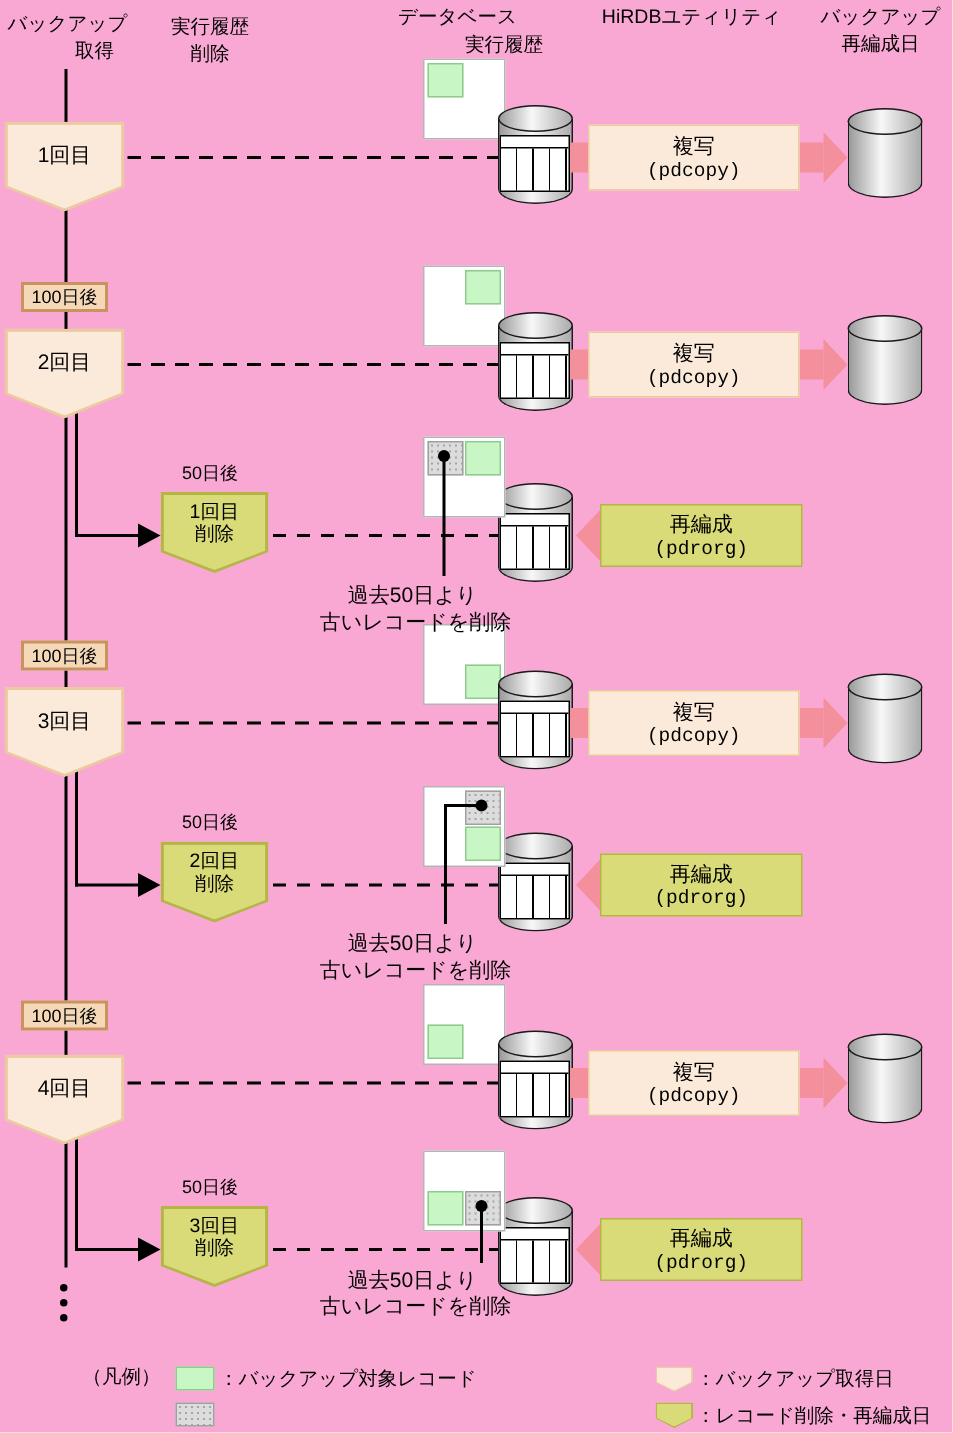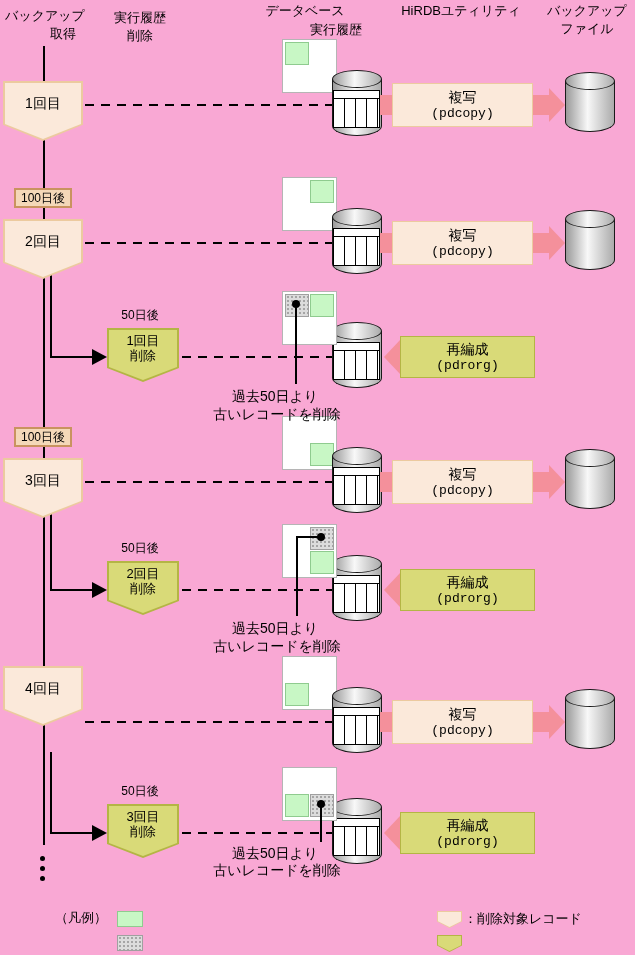--- a/index.html
+++ b/index.html
@@ -67,21 +67,21 @@
 <div id="canvas">
 
   <div class="txt ctr" style="left:2px;top:8px;width:86px;">バックアップ</div>
   <div class="txt ctr" style="left:20px;top:26px;width:86px;">取得</div>
   <div class="txt ctr" style="left:104px;top:10px;width:72px;">実行履歴</div>
   <div class="txt ctr" style="left:104px;top:28px;width:72px;">削除</div>
   <div class="txt ctr" style="left:255px;top:3px;width:100px;">データベース</div>
   <div class="txt ctr" style="left:300px;top:22px;width:72px;">実行履歴</div>
   <div class="txt ctr" style="left:395px;top:3px;width:132px;">HiRDBユティリティ</div>
   <div class="txt ctr" style="left:543px;top:3px;width:88px;">バックアップ</div>
-  <div class="txt ctr" style="left:543px;top:21px;width:88px;">ファイル</div>
+  <div class="txt ctr" style="left:543px;top:21px;width:88px;">再編成日</div>
 
   <div class="vline" style="left:43px;top:46px;height:799px;"></div>
   <div class="dot3" style="left:40px;top:856px;"></div>
   <div class="dot3" style="left:40px;top:866px;"></div>
   <div class="dot3" style="left:40px;top:876px;"></div>
 
   <div class="pent pent-peach z2" style="left:3px;top:81px;width:80px;height:60px;">
     <div class="pent-in"></div>
     <div class="pent-label">
         <span>1回目</span>
@@ -236,21 +236,21 @@
   <div class="leader" style="left:296px;top:536px;width:2px;height:80px;"></div>
   <div class="parr-head-l" style="left:384px;top:573px;"></div>
   <div class="ubox ubox-olive" style="left:400px;top:569px;width:135px;height:42px;">
     <div class="l1">再編成</div>
     <div class="l2">(pdrorg)</div>
   </div>
   <div class="note" style="left:200px;top:620px;width:150px;">過去50日より</div>
   <div class="note" style="left:197px;top:638px;width:160px;">古いレコードを削除</div>
 
   <div class="interval" style="left:14px;top:667px;">100日後</div>
-  <div class="pent pent-peach z2" style="left:3px;top:666px;width:80px;height:60px;">
+  <div class="pent pent-peach z2" style="left:3px;top:703px;width:80px;height:60px;">
     <div class="pent-in"></div>
     <div class="pent-label">
         <span>4回目</span>
       </div>
   </div>
   <div class="dash" style="left:85px;top:721px;width:247px;"></div>
   <div class="rec z1" style="left:282px;top:656px;">
     <div class="cell bl green"></div>
   </div>
   <div class="cyl z2" style="left:332px;top:687px;width:50px;height:66px;">
@@ -302,22 +302,24 @@
   <div class="parr-head-l" style="left:384px;top:816px;"></div>
   <div class="ubox ubox-olive" style="left:400px;top:812px;width:135px;height:42px;">
     <div class="l1">再編成</div>
     <div class="l2">(pdrorg)</div>
   </div>
   <div class="note" style="left:200px;top:845px;width:150px;">過去50日より</div>
   <div class="note" style="left:197px;top:862px;width:160px;">古いレコードを削除</div>
 
   <div class="txt" style="left:55px;top:910px;">（凡例）</div>
   <div class="lgswatch green" style="left:117px;top:911px;"></div>
+  <div class="txt" style="left:146px;top:911px;">：バックアップ対象レコード</div>
   <div class="minipent pent-peach" style="left:437px;top:911px;">
       <div class="pent-in"></div>
     </div>
-  <div class="txt" style="left:464px;top:911px;">：削除対象レコード</div>
+  <div class="txt" style="left:464px;top:911px;">：バックアップ取得日</div>
   <div class="lgswatch gray" style="left:117px;top:935px;"></div>
   <div class="minipent pent-olive" style="left:437px;top:935px;">
       <div class="pent-in"></div>
     </div>
+  <div class="txt" style="left:464px;top:936px;">：レコード削除・再編成日</div>
 
 </div>
 
 </body></html>

